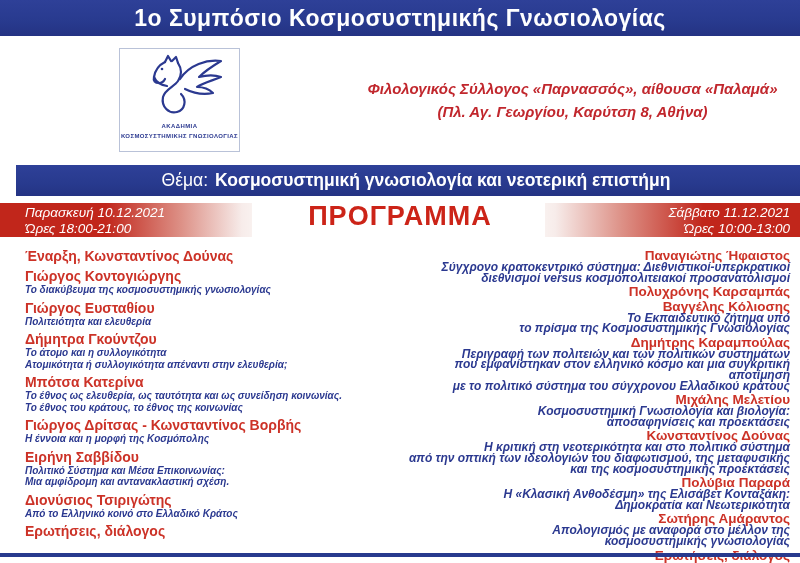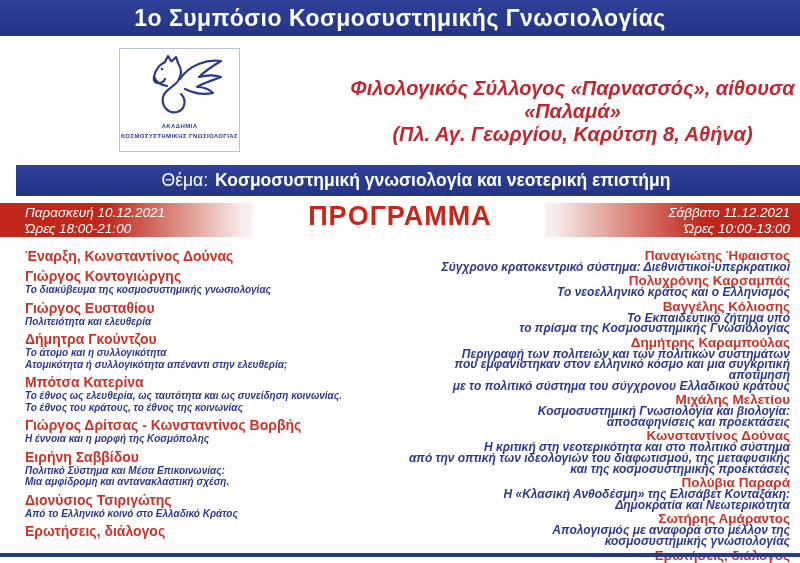--- a/index.html
+++ b/index.html
@@ -18,21 +18,21 @@
     border:1px solid #b9c2d8;background:#fff;box-sizing:border-box;
     display:flex;flex-direction:column;align-items:center;
   }
   .logo-box svg{margin-top:5px;}
   .logo-caption{
     font-size:6px;font-weight:bold;color:#2b3990;text-align:center;
     line-height:8px;letter-spacing:.4px;margin-top:2px;
   }
   .venue{
     position:absolute;left:350px;top:77px;width:445px;text-align:center;
-    color:#c1272d;font-weight:bold;font-style:italic;font-size:20px;line-height:23px;
+    color:#c1272d;font-weight:bold;font-style:italic;font-size:15px;line-height:23px;
   }
   .banner-theme{
     position:absolute;top:165px;left:16px;width:800px;height:31px;
     background:linear-gradient(180deg,#2e4098 0%,#283a8e 60%,#243383 100%);
     color:#fff;display:flex;align-items:center;justify-content:center;font-size:17.5px;
   }
   .banner-theme .prefix{font-weight:normal;margin-right:7px;}
   .banner-theme .bold{font-weight:bold;}
   .program-title{
     position:absolute;top:201px;left:0;width:800px;text-align:center;
@@ -146,24 +146,24 @@
       <div class="topic">Από το Ελληνικό κοινό στο Ελλαδικό Κράτος</div>
     </div>
     <div class="entry">
       <div class="name">Ερωτήσεις, διάλογος</div>
     </div>
   </div>
 <div class="col col-right">
     <div class="entry">
       <div class="name">Παναγιώτης Ήφαιστος</div>
       <div class="topic">Σύγχρονο κρατοκεντρικό σύστημα: Διεθνιστικοί-υπερκρατικοί</div>
+      <div class="topic">διεθνισμοί versus κοσμοπολιτειακοί προσανατολισμοί</div>
     </div>
     <div class="entry">
       <div class="name">Πολυχρόνης Καρσαμπάς</div>
-      <div class="topic">Το νεοελληνικό κράτος και ο Ελληνισμός</div>
     </div>
     <div class="entry">
       <div class="name">Βαγγέλης Κόλιοσης</div>
       <div class="topic">Το Εκπαιδευτικό ζήτημα υπό</div>
       <div class="topic">το πρίσμα της Κοσμοσυστημικής Γνωσιολογίας</div>
     </div>
     <div class="entry">
       <div class="name">Δημήτρης Καραμπούλας</div>
       <div class="topic">Περιγραφή των πολιτειών και των πολιτικών συστημάτων</div>
       <div class="topic">που εμφανίστηκαν στον ελληνικό κόσμο και μια συγκριτική αποτίμηση</div>

